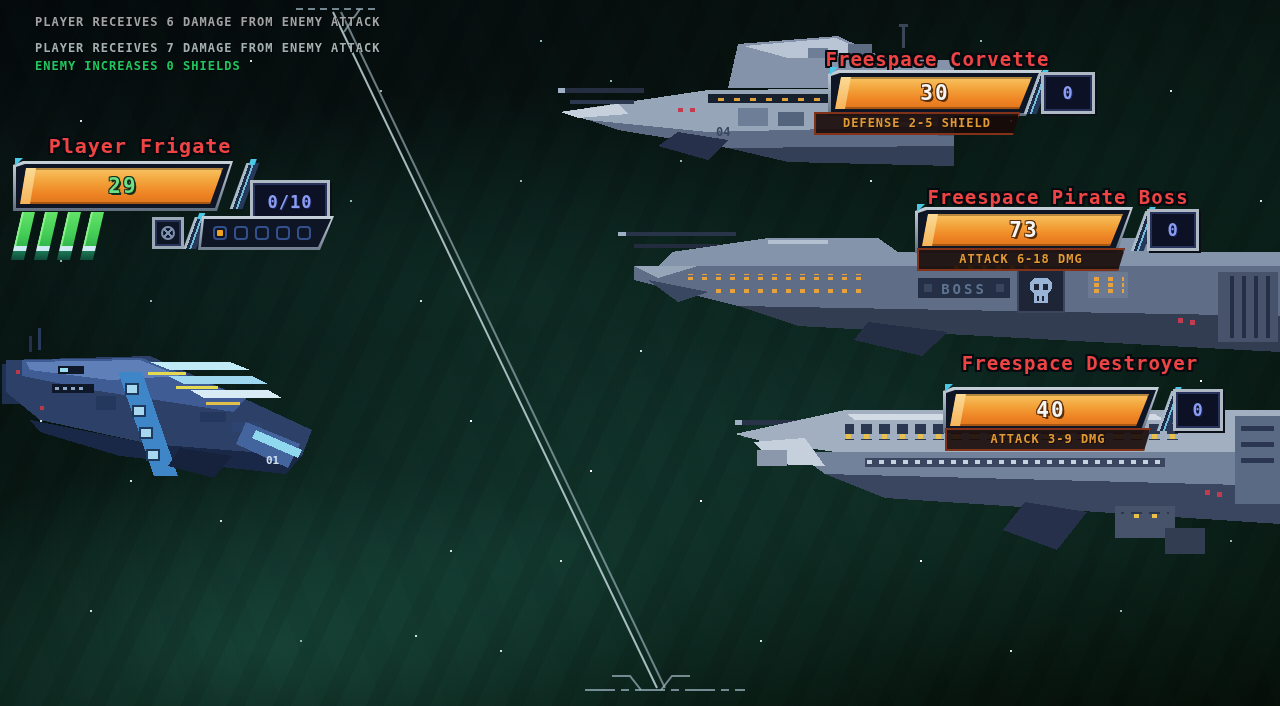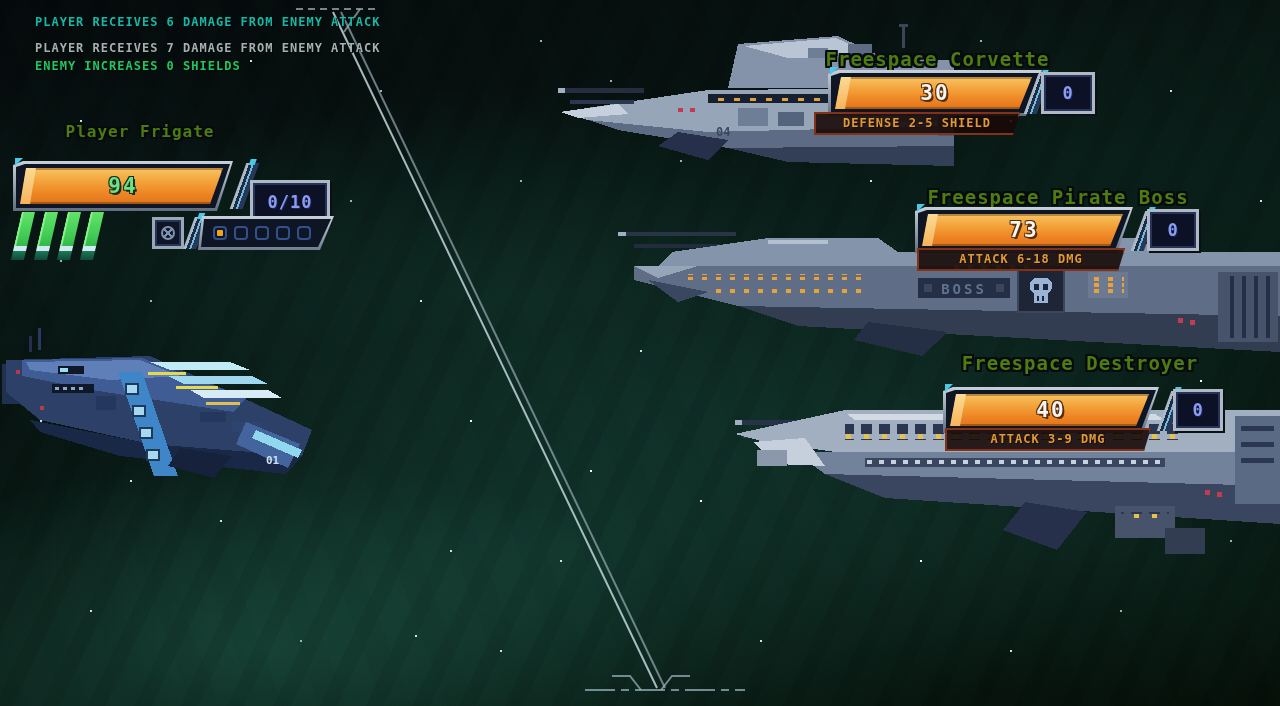--- a/index.html
+++ b/index.html
@@ -34,21 +34,21 @@
       890px 330px 0 #ffffff,980px 40px 0 #8fb8b0,1075px 330px 0 #cfe3de,540px 40px 0 #8fb8b0,
       415px 635px 0 #cfe3de;}
   .ship{position:absolute;}
   .route{position:absolute;inset:0;pointer-events:none;}
   
   .px{font-family:"DejaVu Sans Mono",monospace;font-weight:700;}
   .odark{text-shadow:2px 0 0 #070b10,-2px 0 0 #070b10,0 2px 0 #070b10,0 -2px 0 #070b10,
                      2px 2px 0 #070b10,-2px -2px 0 #070b10,2px -2px 0 #070b10,-2px 2px 0 #070b10;}
   
   .log{position:absolute;left:35px;top:13px;line-height:18px;font-size:12px;letter-spacing:1px;}
-  .log .l0{color:#14b8a6;} .log .l1{color:#a4b0ae;margin-top:8px;} .log .l2{color:#22c55e;}
+  .log .l0{color:#a3a3a3;} .log .l1{color:#a4b0ae;margin-top:8px;} .log .l2{color:#22c55e;}
   .log div{text-shadow:1px 1px 0 #04080a;}
   
   .hpframe{position:absolute;}
   .hp-steel{position:absolute;inset:0;background:linear-gradient(180deg,#c7d1da,#8e9cab 55%,#5f6d7e);
             clip-path:polygon(0 4px,10px 0,100% 0,calc(100% - 16px) 100%,0 100%);}
   .hp-dark{position:absolute;inset:3px;background:#0e1626;
             clip-path:polygon(0 3px,9px 0,100% 0,calc(100% - 15px) 100%,0 100%);}
   .hp-orange{position:absolute;left:7px;top:7px;right:10px;bottom:7px;
             background:linear-gradient(180deg,#f8c462 0%,#f3a23a 38%,#ee8424 72%,#e0761c 100%);
             clip-path:polygon(0 100%,6px 0,100% 0,calc(100% - 13px) 100%);
@@ -70,21 +70,21 @@
              display:flex;align-items:center;justify-content:center;
              color:#8a9df2;font-size:17px;font-weight:700;letter-spacing:1px;
              text-shadow:1px 1px 0 #1c2558;}
   
   .statlabel{position:absolute;background:rgba(24,10,8,.90);border:2px solid #83321ا5;
              border:2px solid #83321a;color:#e09a35;font-size:12px;font-weight:700;letter-spacing:1px;
              padding:2px 4px 3px;text-align:center;box-sizing:border-box;
              clip-path:polygon(0 0,100% 0,calc(100% - 7px) 100%,0 100%);
              text-shadow:1px 1px 0 #1c0c06;}
   
-  .title{position:absolute;color:#4d7c0f;font-size:19px;font-weight:700;letter-spacing:1px;
+  .title{position:absolute;color:#ef4444;font-size:19px;font-weight:700;letter-spacing:1px;
          text-align:center;white-space:nowrap;}
   
   .ebars{position:absolute;left:16px;top:212px;display:flex;gap:10px;}
   .ebar{width:13px;height:52px;transform:skewX(-13deg);display:flex;flex-direction:column;}
   .ebar .g{height:34px;background:linear-gradient(180deg,#62e268 0%,#46cf58 60%,#33b84c 100%);
            box-shadow:inset 2px 0 0 #8af08c;}
   .ebar .cap{height:5px;background:#cfeaf2;}
   .ebar .foot{height:9px;background:linear-gradient(180deg,#1c7a56,#0f4a38);}
   .cancelbox{position:absolute;left:152px;top:217px;width:32px;height:32px;box-sizing:border-box;
              background:#0e1626;border:3px solid #9aa8b6;box-shadow:inset 0 0 0 2px #27335a;
@@ -273,28 +273,28 @@
     <path d="M690,676 H672 L661,690" stroke="#9fb6c0" stroke-width="2" fill="none" opacity=".7"></path>
   </svg>
 
   <div class="log px">
     <div class="l0">PLAYER RECEIVES 6 DAMAGE FROM ENEMY ATTACK</div>
     <div class="l1">PLAYER RECEIVES 7 DAMAGE FROM ENEMY ATTACK</div>
     <div class="l2">ENEMY INCREASES 0 SHIELDS</div>
   </div>
 
   <div>
-    <div class="title px odark" style="left:30px;top:122px;width:220px;font-size:16px;">Player Frigate</div>
+    <div class="title px odark" style="left:30px;top:134px;width:220px;font-size:20px;">Player Frigate</div>
 
     <div class="hpframe" style="left:13px;top:161px;width:220px;height:50px;">
       <div class="hp-steel"></div>
       <div class="hp-dark"></div>
       <div class="hp-orange"></div>
       <div class="hp-accent"></div>
-      <span class="hpval mine px">94</span>
+      <span class="hpval mine px">29</span>
     </div>
 
     <div class="divider" style="left:238px;top:163px;height:46px;"></div>
 
     <div class="shieldbox px" style="left:250px;top:180px;width:80px;height:44px;box-sizing:border-box;">
       <span>0/10</span>
     </div>
 
     <div class="ebars">
       <div class="ebar">

